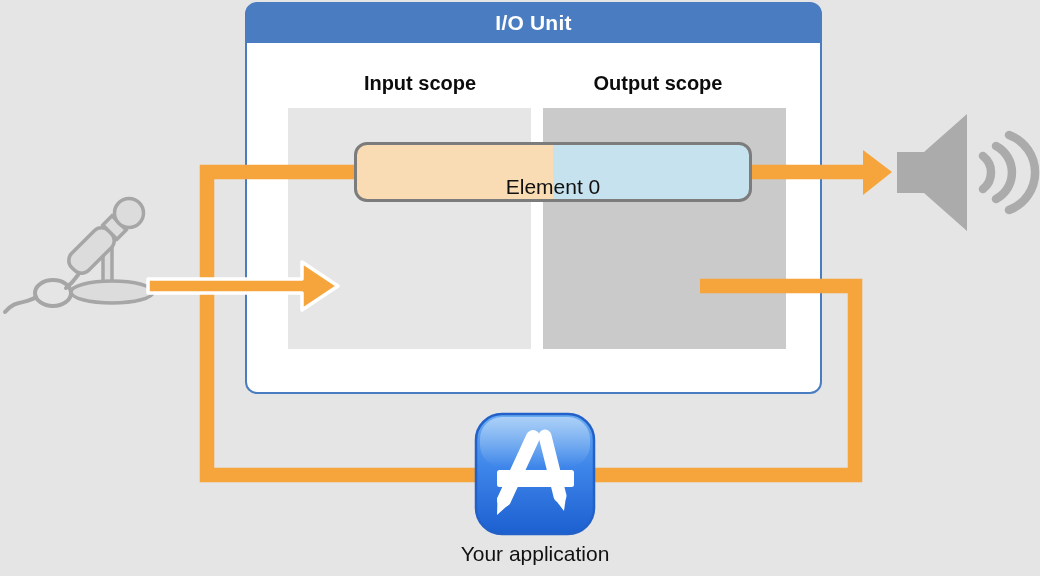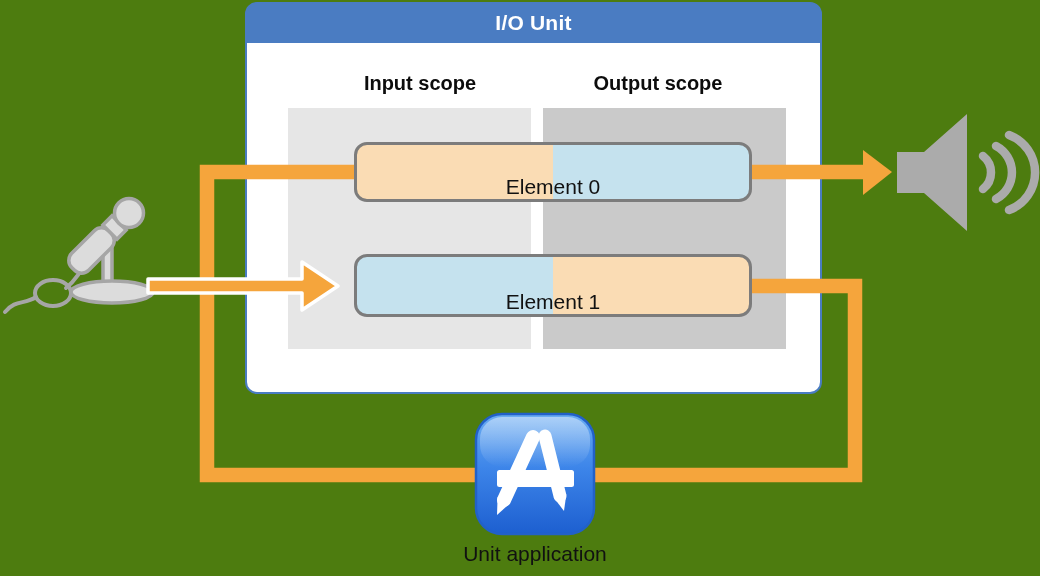--- a/index.html
+++ b/index.html
@@ -1,19 +1,19 @@
 <!DOCTYPE html>
 <html style="--accent-orange: #F5A53C; --header-blue: #4A7CC2; --element-peach: #FADCB4; --element-blue: #C5E2EE; --input-scope-gray: #E6E6E6; --output-scope-gray: #CACACA; --element-border-gray: #7C7C7C; --icon-gray: #ABABAB; --app-border-blue: #2261C8; --app-blue-top: #6AACF2; --app-blue-mid: #3D85E9; --app-blue-bottom: #1D5FD0;"><head>
 <meta charset="utf-8">
 <style>
   html,body{margin:0;padding:0;background:#ffffff;}
   #canvas{
     position:relative;
     width:1040px;height:576px;
-    background:#4d7c0f;
+    background:#e5e5e5;
     overflow:hidden;
     font-family:"Liberation Sans","DejaVu Sans",sans-serif;
     color:#161616;
   }
   
   #io-unit-box{
     position:absolute;
     left:245px;top:2px;width:573px;height:388px;
     background:#ffffff;
     border:2px solid var(--header-blue);
@@ -148,19 +148,16 @@
       <path class="glyph-stroke" d="M 533 437 L 504 500" stroke-width="14"></path>
       <polygon class="glyph-fill" points="497.6,497.1 510.4,502.9 497,515"></polygon>
       <path class="glyph-stroke" d="M 545 436 L 560 496" stroke-width="13"></path>
       <polygon class="glyph-fill" points="553.7,497.6 566.3,494.4 564,511"></polygon>
     </g>
   </svg>
 
   <div id="element-0-bar" class="element-bar">
     <span>Element 0</span>
   </div>
-  <div id="element-1-bar" class="element-bar">
-    <span>Element 1</span>
-  </div>
 
-  <div id="app-label">Unit application</div>
+  <div id="app-label">Your application</div>
 
 </div>
 
 </body></html>

